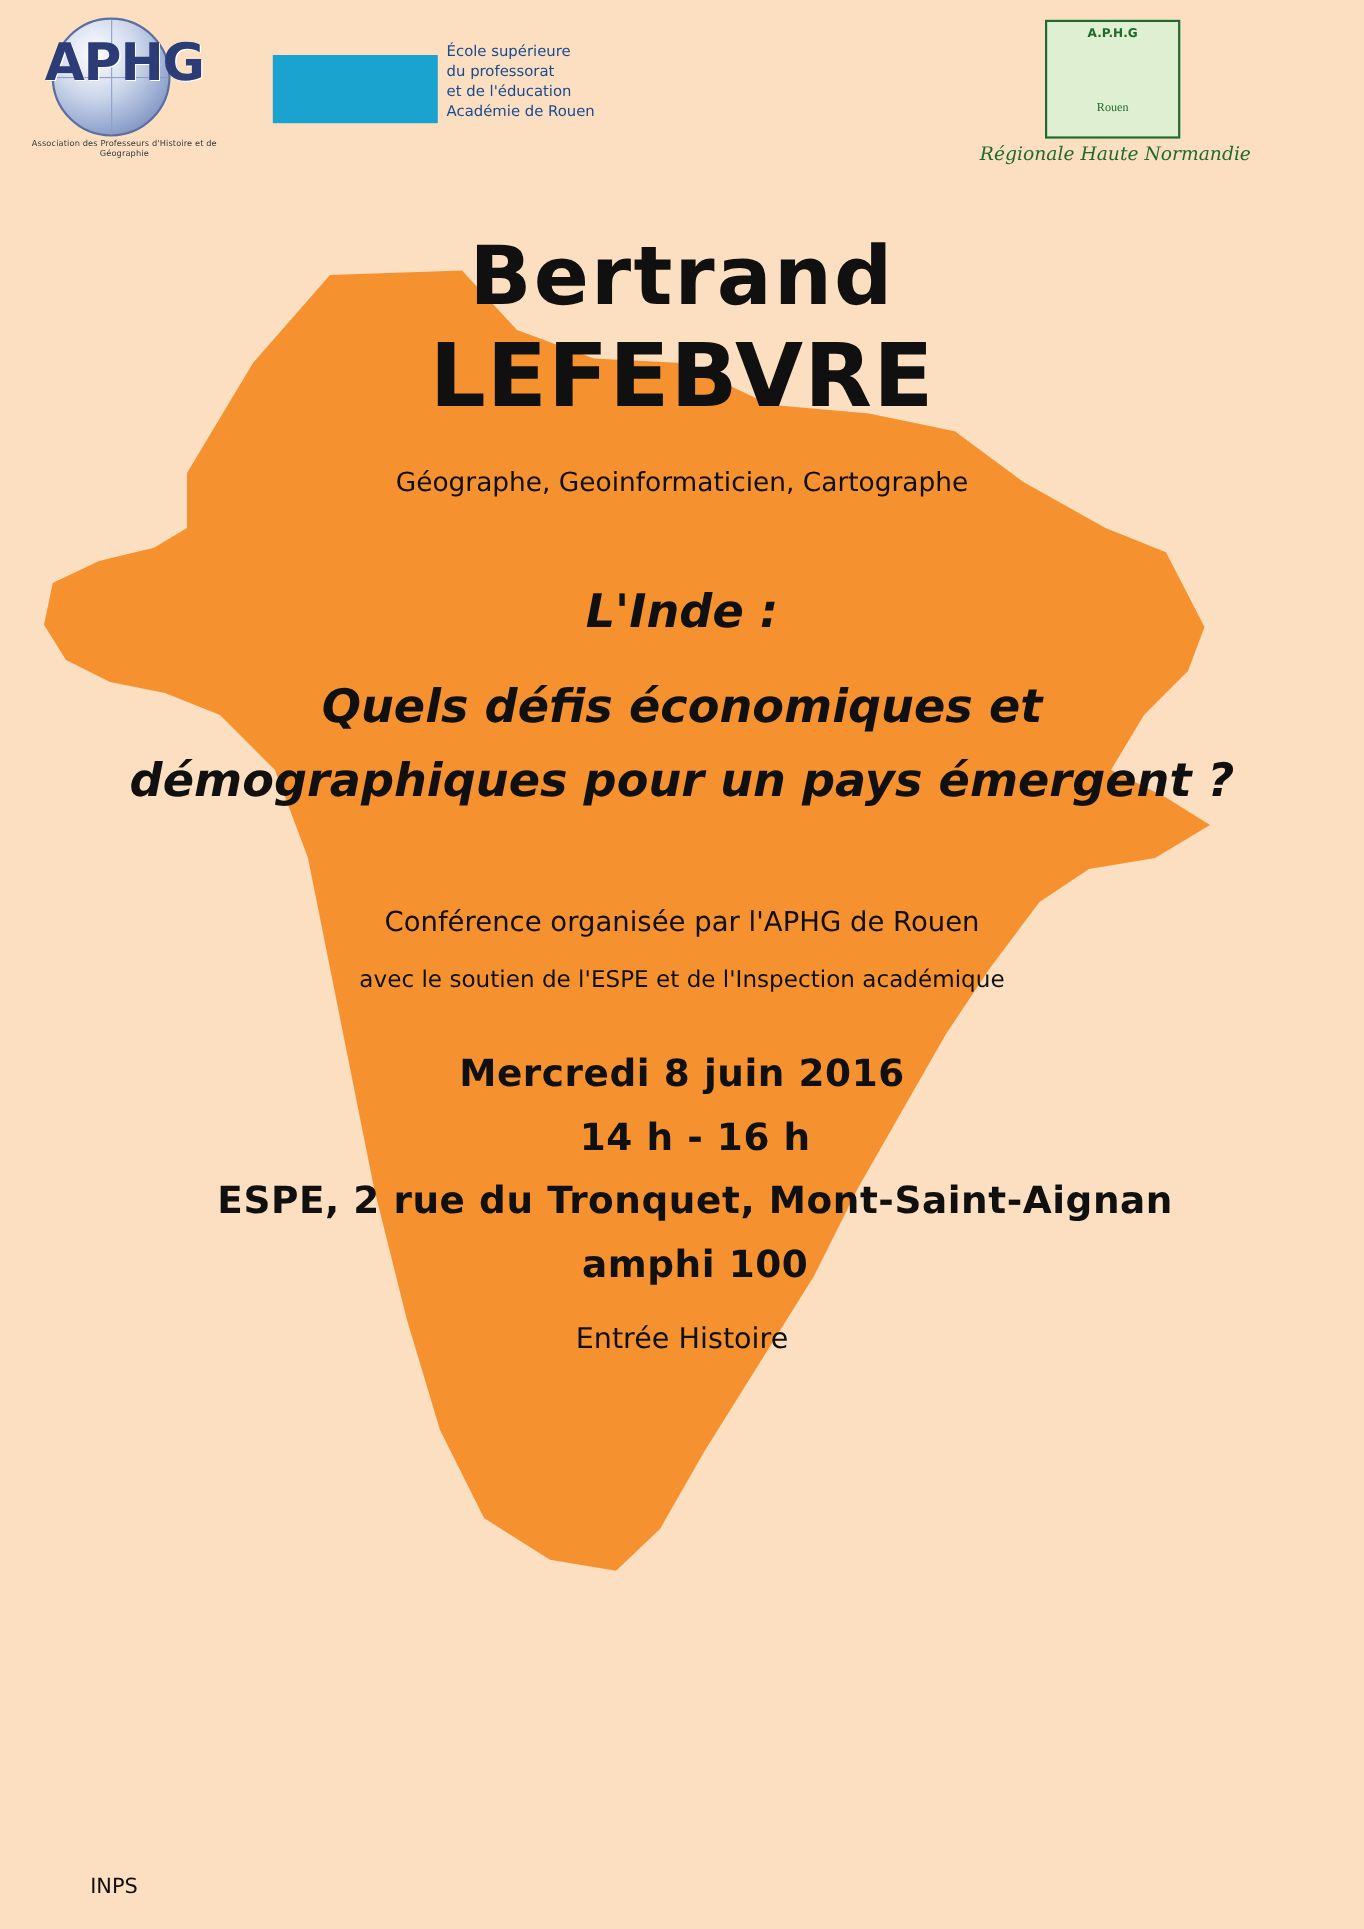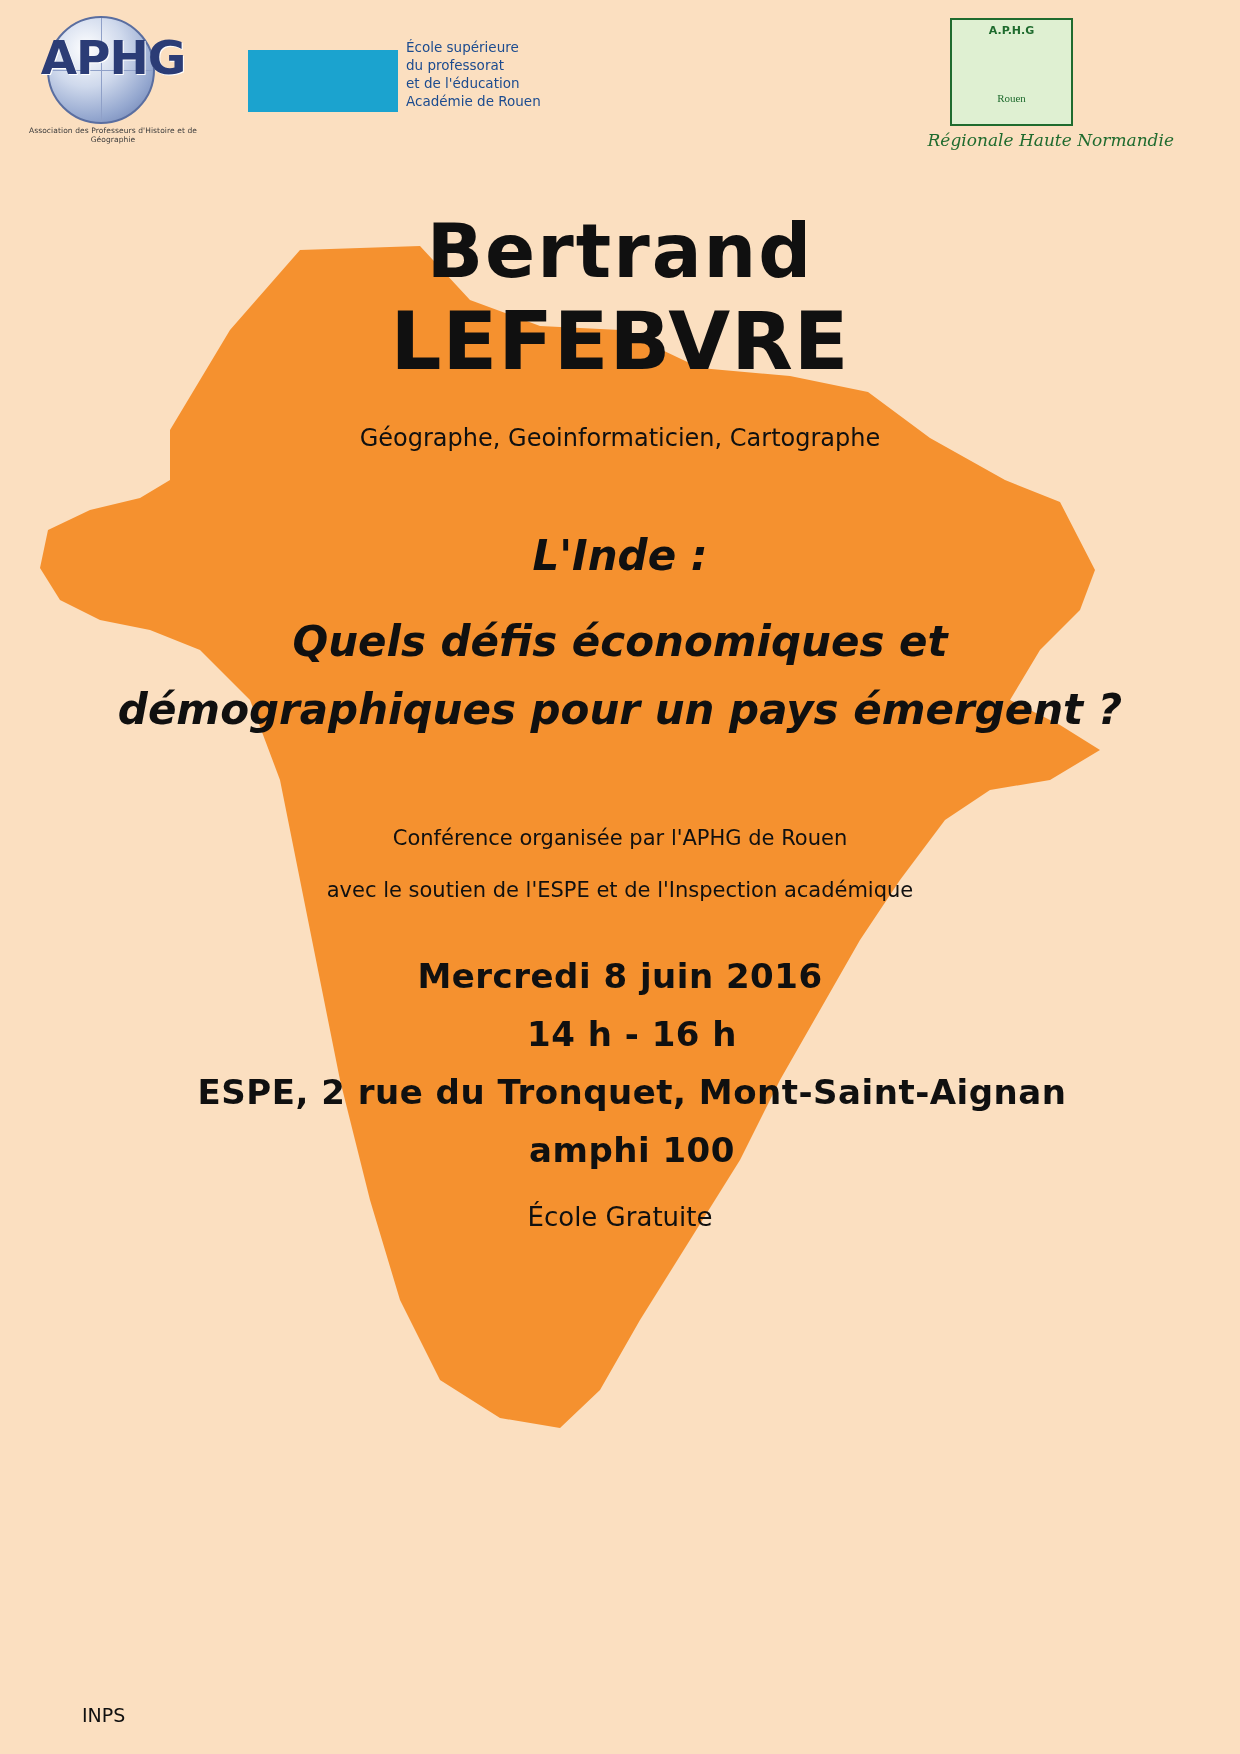--- a/index.html
+++ b/index.html
@@ -215,21 +215,21 @@
     text-align: center;
     color: #1f6b2e;
     font-size: 11px;
     font-family: Liberation Serif, serif;
   }
   #logo-regionale .region-script {
     position: absolute;
     left: -96px;
     top: 112px;
     width: 320px;
-    text-align: right;
+    text-align: center;
     color: #1f6b2e;
     font-family: "DejaVu Serif", serif;
     font-style: italic;
     font-size: 17px;
   }
 
   
   #content {
     position: relative;
     z-index: 2;
@@ -273,21 +273,21 @@
     font-size: 42px;
     font-style: italic;
     font-weight: bold;
     color: #101010;
     line-height: 68px;
     padding: 0 90px;
   }
 
   .organiser {
     margin-top: 78px;
-    font-size: 21px;
+    font-size: 25px;
     color: #101010;
     line-height: 32px;
   }
   .support {
     margin-top: 24px;
     font-size: 21px;
     color: #101010;
   }
 
   .detail-big {
@@ -360,18 +360,18 @@
     <div class="talk-title-1">L'Inde :</div>
     <div class="talk-title-2">Quels défis économiques et démographiques pour un pays émergent ?</div>
 
     <div class="organiser">Conférence organisée par l'APHG de Rouen</div>
     <div class="support">avec le soutien de l'ESPE et de l'Inspection académique</div>
 
     <div class="detail-big">Mercredi 8 juin 2016</div>
     <div class="detail-big spaced">14 h - 16 h</div>
     <div class="detail-big spaced">ESPE, 2 rue du Tronquet, Mont-Saint-Aignan</div>
     <div class="detail-big spaced">amphi 100</div>
-    <div class="detail-small">École Gratuite</div>
+    <div class="detail-small">Entrée Histoire</div>
   </div>
 
   <div id="footer-code">INPS</div>
 
 </div>
 
 </body></html>

